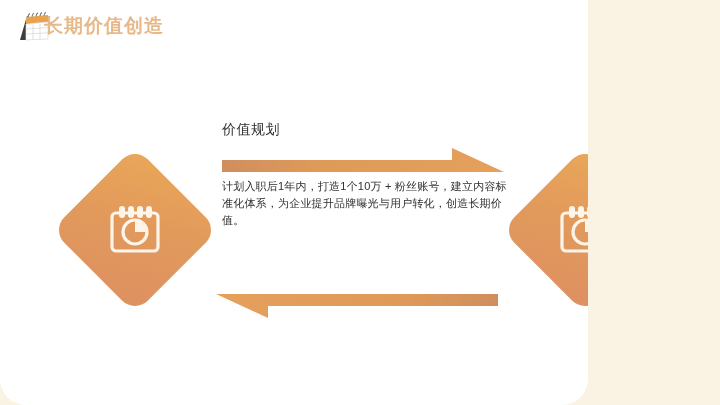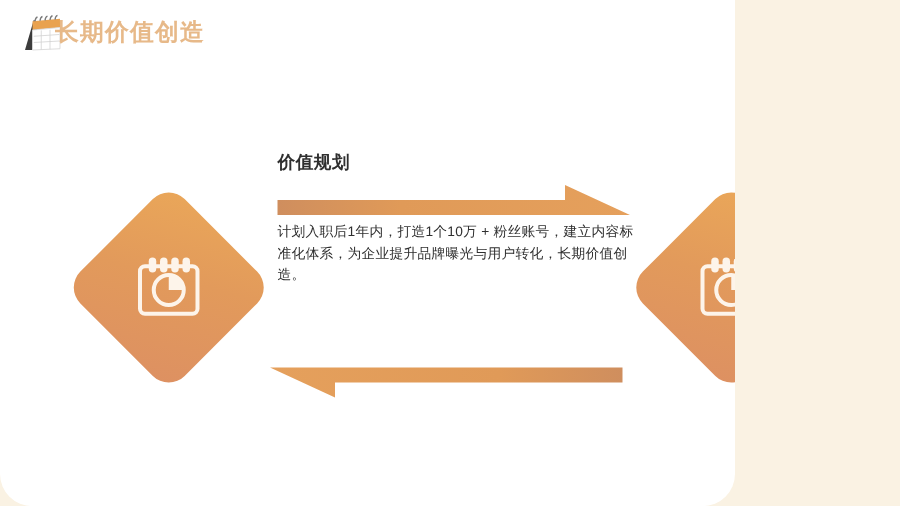--- a/index.html
+++ b/index.html
@@ -70,21 +70,21 @@
   }
   .diamond-icon-left  { left: 104px; top: 199px; }
   .diamond-icon-right { left: 554px; top: 199px; }
 
   
   .value-title {
     position: absolute;
     left: 222px;
     top: 121px;
     font-size: 14px;
-    font-weight: bold;
+    font-weight: normal;
     color: #2f2f2f;
     letter-spacing: 0.5px;
     white-space: nowrap;
   }
 
   .arrow-top {
     position: absolute;
     left: 220px;
     top: 146px;
     width: 286px;
@@ -187,21 +187,21 @@
         <linearGradient id="agTop" x1="0" y1="0" x2="1" y2="0">
           <stop offset="0" stop-color="#cf8e5e"></stop>
           <stop offset="0.35" stop-color="#e09a58"></stop>
           <stop offset="1" stop-color="#e5a05c"></stop>
         </linearGradient>
       </defs>
       <path d="M2 14 L232 14 L232 2 L284 26 L2 26 Z" fill="url(#agTop)"></path>
     </svg>
   </span>
 
-  <div class="value-body">计划入职后1年内，打造1个10万 + 粉丝账号，建立内容标准化体系，为企业提升品牌曝光与用户转化，长期价值创造。</div>
+  <div class="value-body">计划入职后1年内，打造1个10万 + 粉丝账号，建立内容标准化体系，为企业提升品牌曝光与用户转化，创造长期价值。</div>
 
   <span class="arrow-bottom">
     <svg viewBox="0 0 286 32" width="286" height="32" preserveAspectRatio="none">
       <defs>
         <linearGradient id="agBot" x1="1" y1="0" x2="0" y2="0">
           <stop offset="0" stop-color="#cf8e5e"></stop>
           <stop offset="0.35" stop-color="#e09a58"></stop>
           <stop offset="1" stop-color="#e5a05c"></stop>
         </linearGradient>
       </defs>

